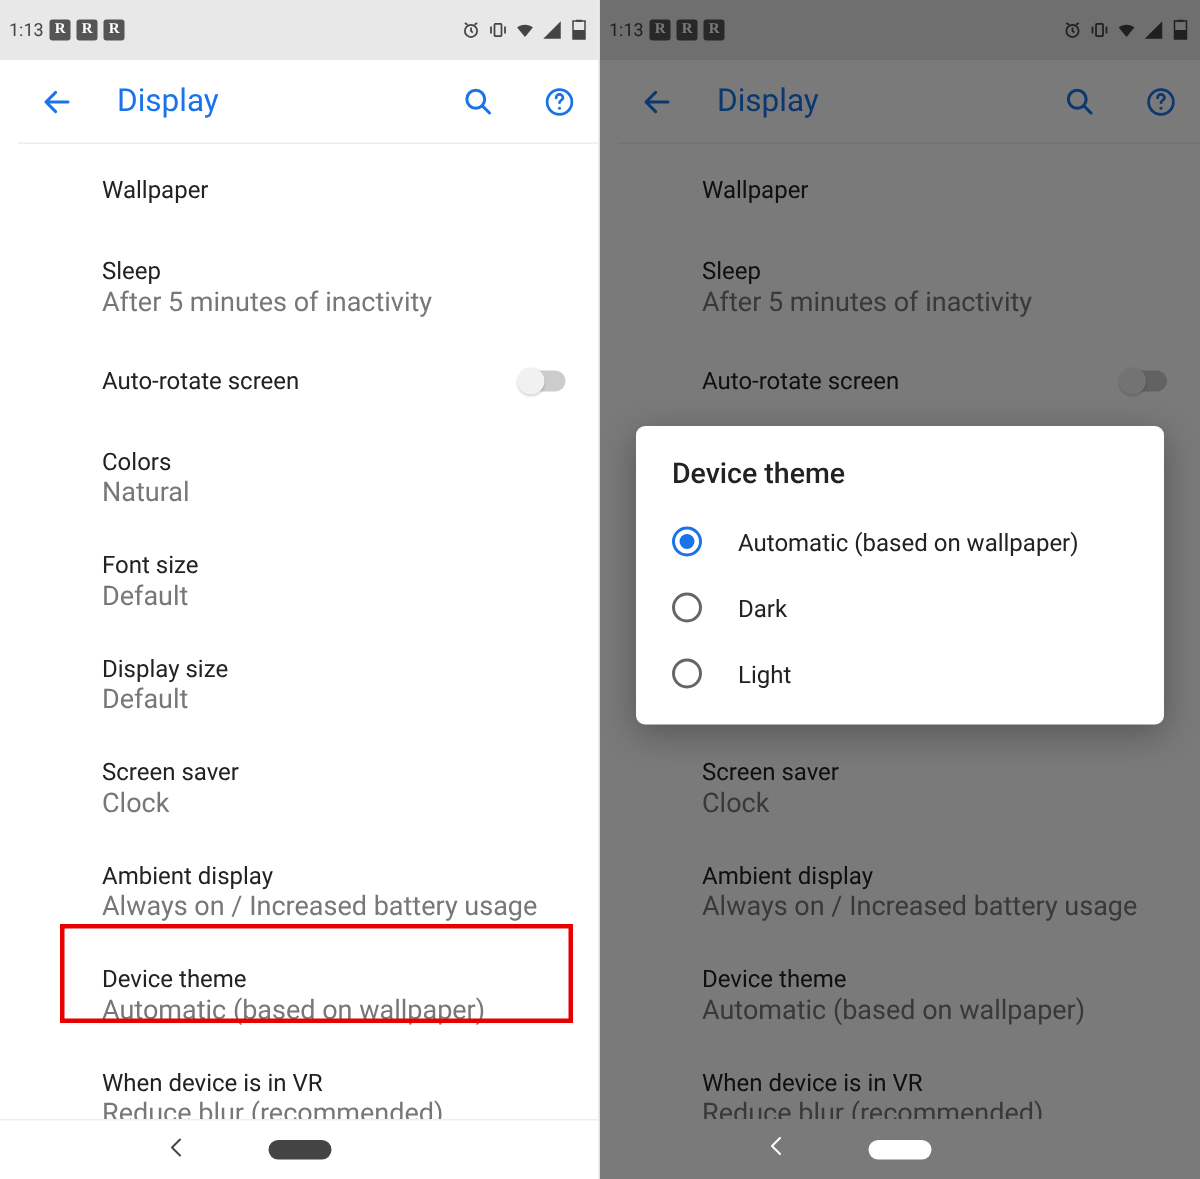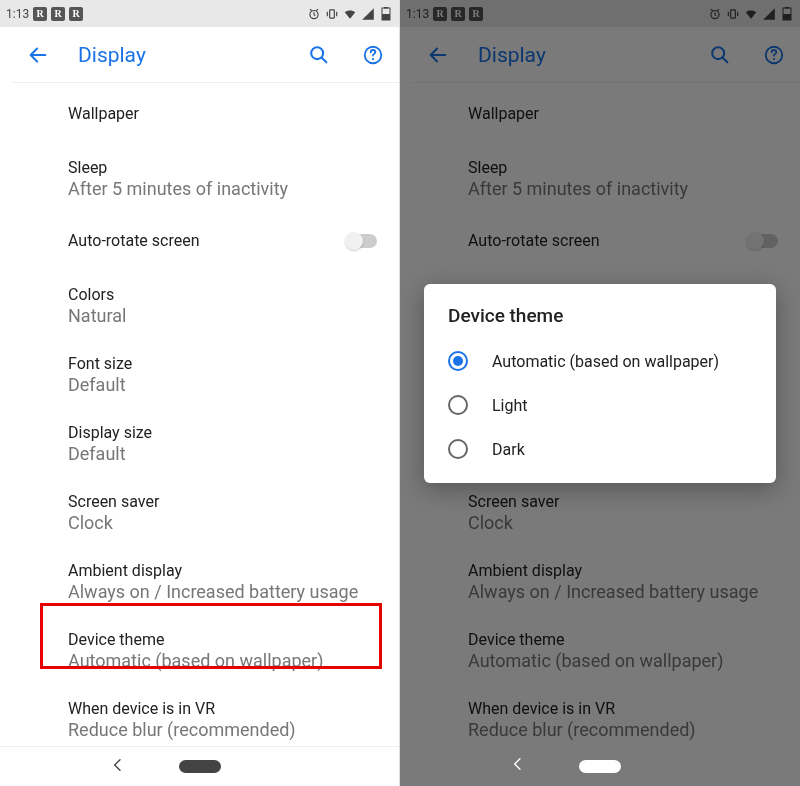--- a/index.html
+++ b/index.html
@@ -4,21 +4,21 @@
 <style>
   * { box-sizing: border-box; margin: 0; padding: 0; }
   html, body { width: 800px; height: 786px; font-family: Roboto, Arial, sans-serif; background: #fff; }
   .container { display: flex; width: 800px; height: 786px; }
   .phone { width: 400px; height: 786px; position: relative; overflow: hidden; display: flex; flex-direction: column; }
   .phone-left { border-right: 1px solid #ddd; }
   .phone-right { background: #fff; }
   .phone-right .dim-overlay { position: absolute; inset: 0; background: rgba(0,0,0,0.52); z-index: 5; pointer-events: none; }
 
   
-  .statusbar { height: 27px; background: #e8e8e8; display: flex; align-items: center; padding: 0 6px; font-size: 12px; color: #444; position: relative; }
+  .statusbar { height: 40px; background: #e8e8e8; display: flex; align-items: center; padding: 0 6px; font-size: 12px; color: #444; position: relative; }
   .status-left { display: flex; align-items: center; gap: 4px; }
   .status-right { position: absolute; right: 6px; display: flex; align-items: center; gap: 4px; }
   .r-badge { width: 14px; height: 14px; background: #555; color: #fff; font-size: 10px; line-height: 14px; text-align: center; border-radius: 2px; font-weight: bold; font-family: serif; }
   .ic { width: 14px; height: 14px; display: inline-flex; align-items: center; justify-content: center; }
 
   
   .appbar { height: 56px; display: flex; align-items: center; padding: 0 12px; gap: 26px; border-bottom: 1px solid #eee; background: #fff; margin-left: 12px; }
   .appbar-title { font-size: 21px; color: #1a73e8; font-weight: 400; flex: 1; }
   .icon-btn { width: 28px; height: 28px; display: inline-flex; align-items: center; justify-content: center; color: #1a73e8; }
 
@@ -297,22 +297,22 @@
     <div class="dim-overlay"></div>
 
     <div class="dialog">
       <div class="dialog-title">Device theme</div>
       <div class="radio-row">
         <span class="radio checked"></span>
         <span class="radio-label">Automatic (based on wallpaper)</span>
       </div>
       <div class="radio-row">
         <span class="radio"></span>
-        <span class="radio-label">Light</span>
+        <span class="radio-label">Dark</span>
       </div>
       <div class="radio-row">
         <span class="radio"></span>
-        <span class="radio-label">Dark</span>
+        <span class="radio-label">Light</span>
       </div>
     </div>
   </div>
 
 </div>
 
 </body></html>

